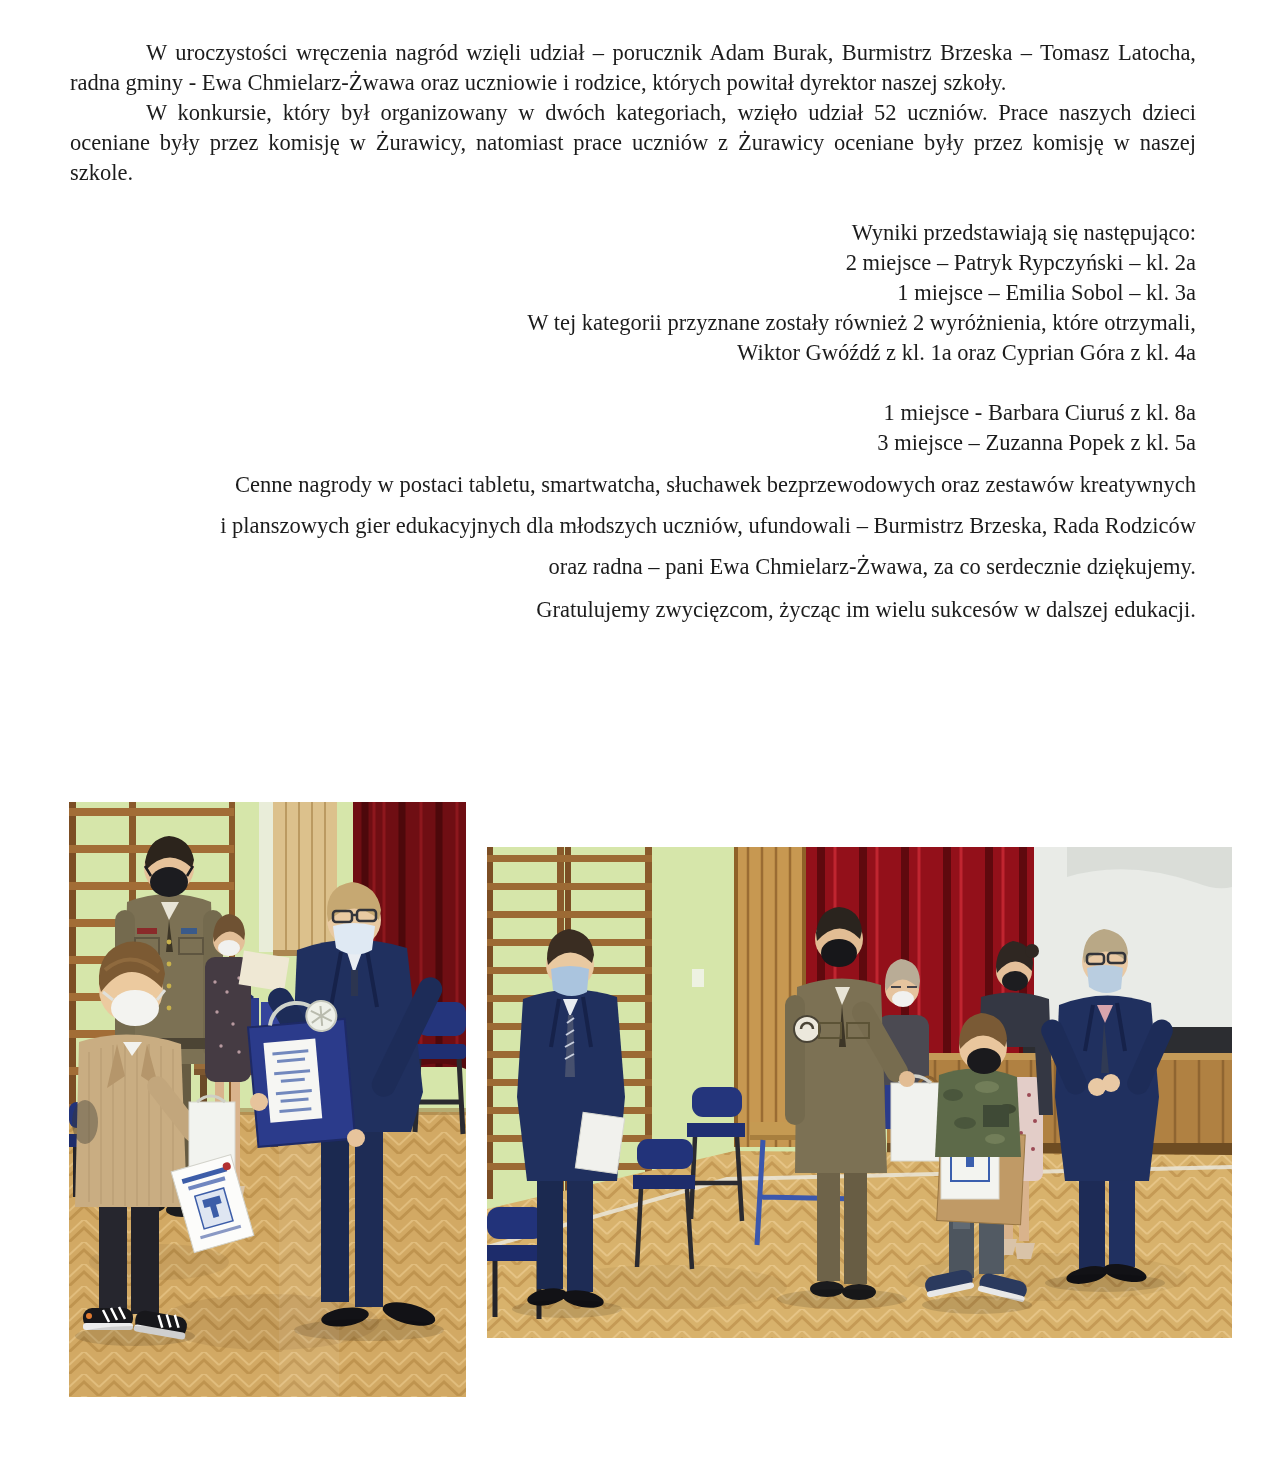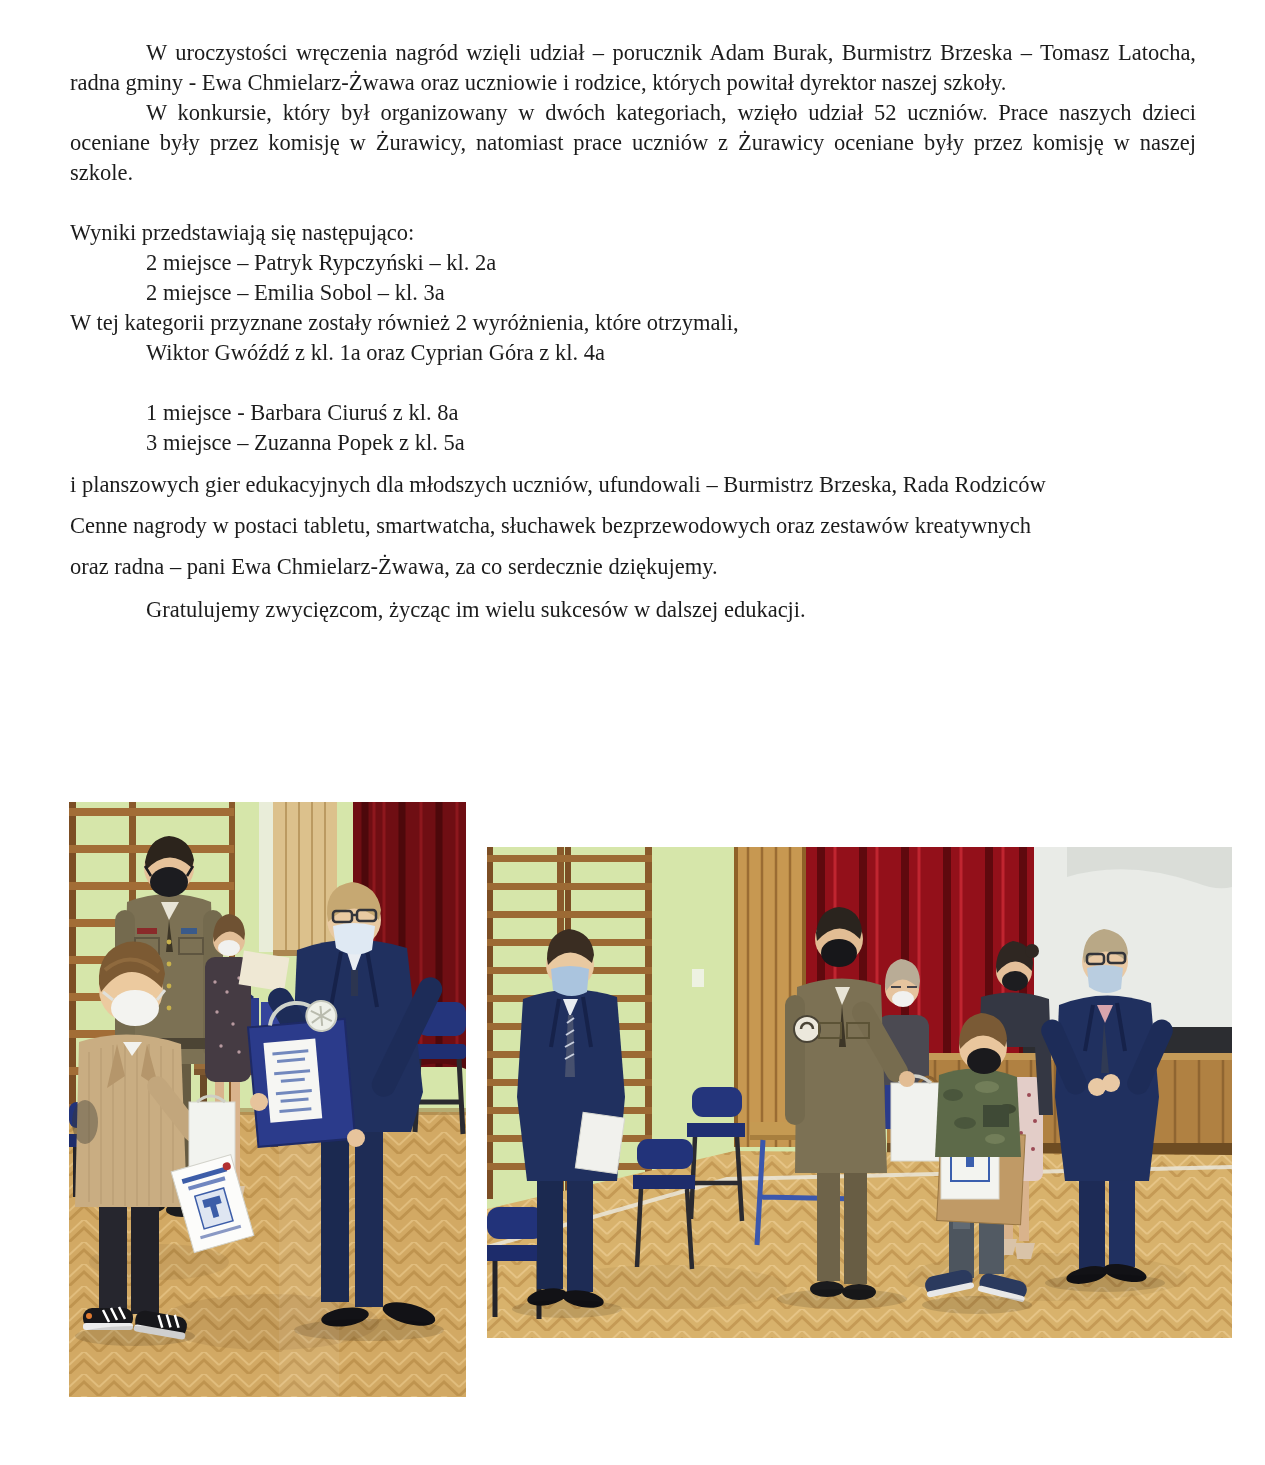--- a/index.html
+++ b/index.html
@@ -3,21 +3,21 @@
 <meta charset="utf-8">
 <style>
   html,body{margin:0;padding:0;}
   body{
     width:1265px;height:1465px;position:relative;
     background:#ffffff;
     font-family:"Liberation Serif","DejaVu Serif",serif;
     color:#1c1c1c;
   }
   main{position:absolute;left:70px;top:30px;width:1126px;font-size:22.5px;line-height:30px;margin-top:8px;}
-  p{margin:0;}
+  p{margin:0;text-align:right;}
   .justify{text-align:justify;text-indent:76px;}
   .line{white-space:nowrap;}
   .indent1{padding-left:76px;}
   .blank-line{height:30px;}
   .prizes{margin-top:6px;}
   .prizes p{line-height:41px;white-space:nowrap;}
   .closing{line-height:41px;text-indent:76px;margin-top:2px;white-space:nowrap;}
   figure.photo{position:absolute;margin:0;padding:0;}
   #photo-left{left:69px;top:802px;width:397px;height:595px;}
   #photo-right{left:487px;top:847px;width:745px;height:491px;}
@@ -25,29 +25,29 @@
 </style>
 </head>
 <body>
 
 <main>
   <p class="justify">W uroczystości wręczenia nagród wzięli udział – porucznik Adam Burak, Burmistrz Brzeska – Tomasz Latocha, radna gminy - Ewa Chmielarz-Żwawa oraz uczniowie i rodzice, których powitał dyrektor naszej szkoły.</p>
   <p class="justify">W konkursie, który był organizowany w dwóch kategoriach, wzięło udział 52 uczniów. Prace naszych dzieci oceniane były przez komisję w Żurawicy, natomiast prace uczniów z Żurawicy oceniane były przez komisję w naszej szkole.</p>
   <div class="blank-line"></div>
   <p class="line">Wyniki przedstawiają się następująco:</p>
   <p class="line indent1">2 miejsce – Patryk Rypczyński – kl. 2a</p>
-  <p class="line indent1">2 miejsce – Emilia Sobol – kl. 3a</p>
+  <p class="line indent1">1 miejsce – Emilia Sobol – kl. 3a</p>
   <p class="line">W tej kategorii przyznane zostały również 2 wyróżnienia, które otrzymali,</p>
   <p class="line indent1">Wiktor Gwóźdź z kl. 1a oraz Cyprian Góra z kl. 4a</p>
   <div class="blank-line"></div>
   <p class="line indent1">1 miejsce - Barbara Ciuruś z kl. 8a</p>
   <p class="line indent1">3 miejsce – Zuzanna Popek z kl. 5a</p>
   <div class="prizes">
+    <p>Cenne nagrody w postaci tabletu, smartwatcha, słuchawek bezprzewodowych oraz zestawów kreatywnych</p>
     <p>i planszowych gier edukacyjnych dla młodszych uczniów, ufundowali – Burmistrz Brzeska, Rada Rodziców</p>
-    <p>Cenne nagrody w postaci tabletu, smartwatcha, słuchawek bezprzewodowych oraz zestawów kreatywnych</p>
     <p>oraz radna – pani Ewa Chmielarz-Żwawa, za co serdecznie dziękujemy.</p>
   </div>
   <p class="closing">Gratulujemy zwycięzcom, życząc im wielu sukcesów w dalszej edukacji.</p>
 </main>
 
 <figure class="photo" id="photo-left" role="img" aria-label="Chłopiec w beżowej marynarce i maseczce odbiera niebieską torbę z nagrodą od burmistrza w granatowym garniturze; w tle żołnierz w mundurze, czerwona kurtyna i drabinki sali gimnastycznej">
 <svg viewBox="0 0 397 595" preserveAspectRatio="none" aria-hidden="true">
   <defs>
     <pattern id="hbA" width="30" height="22" patternUnits="userSpaceOnUse">
       <rect width="30" height="22" fill="#d2a964"></rect>

